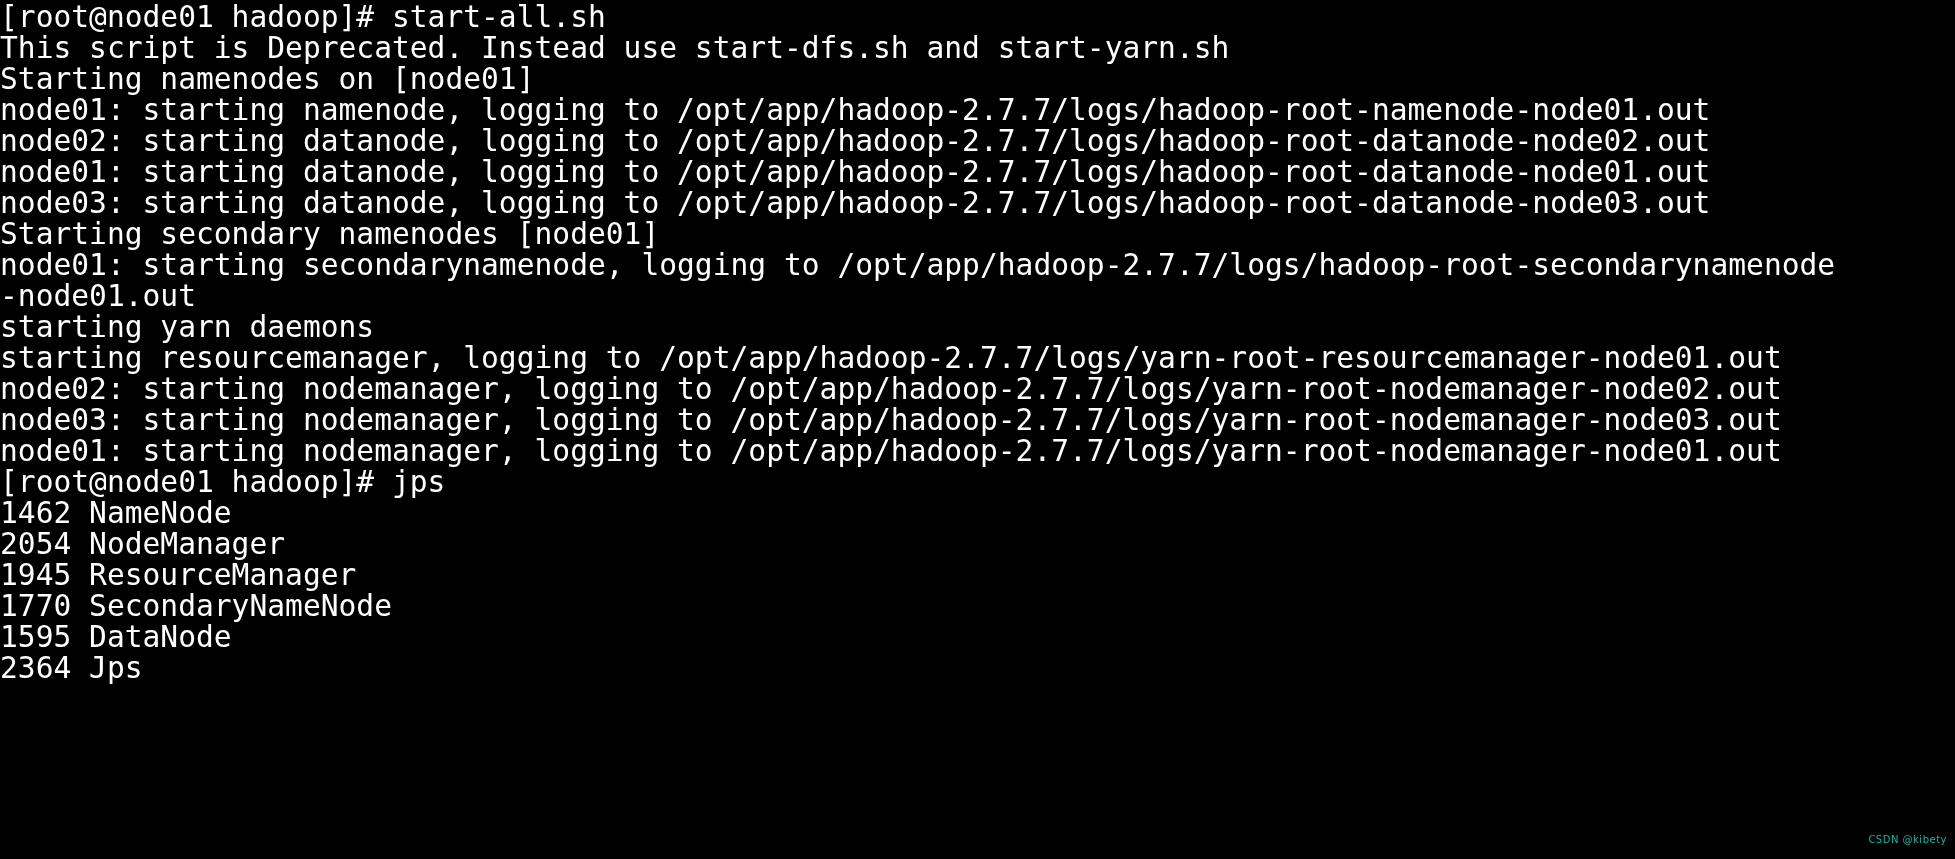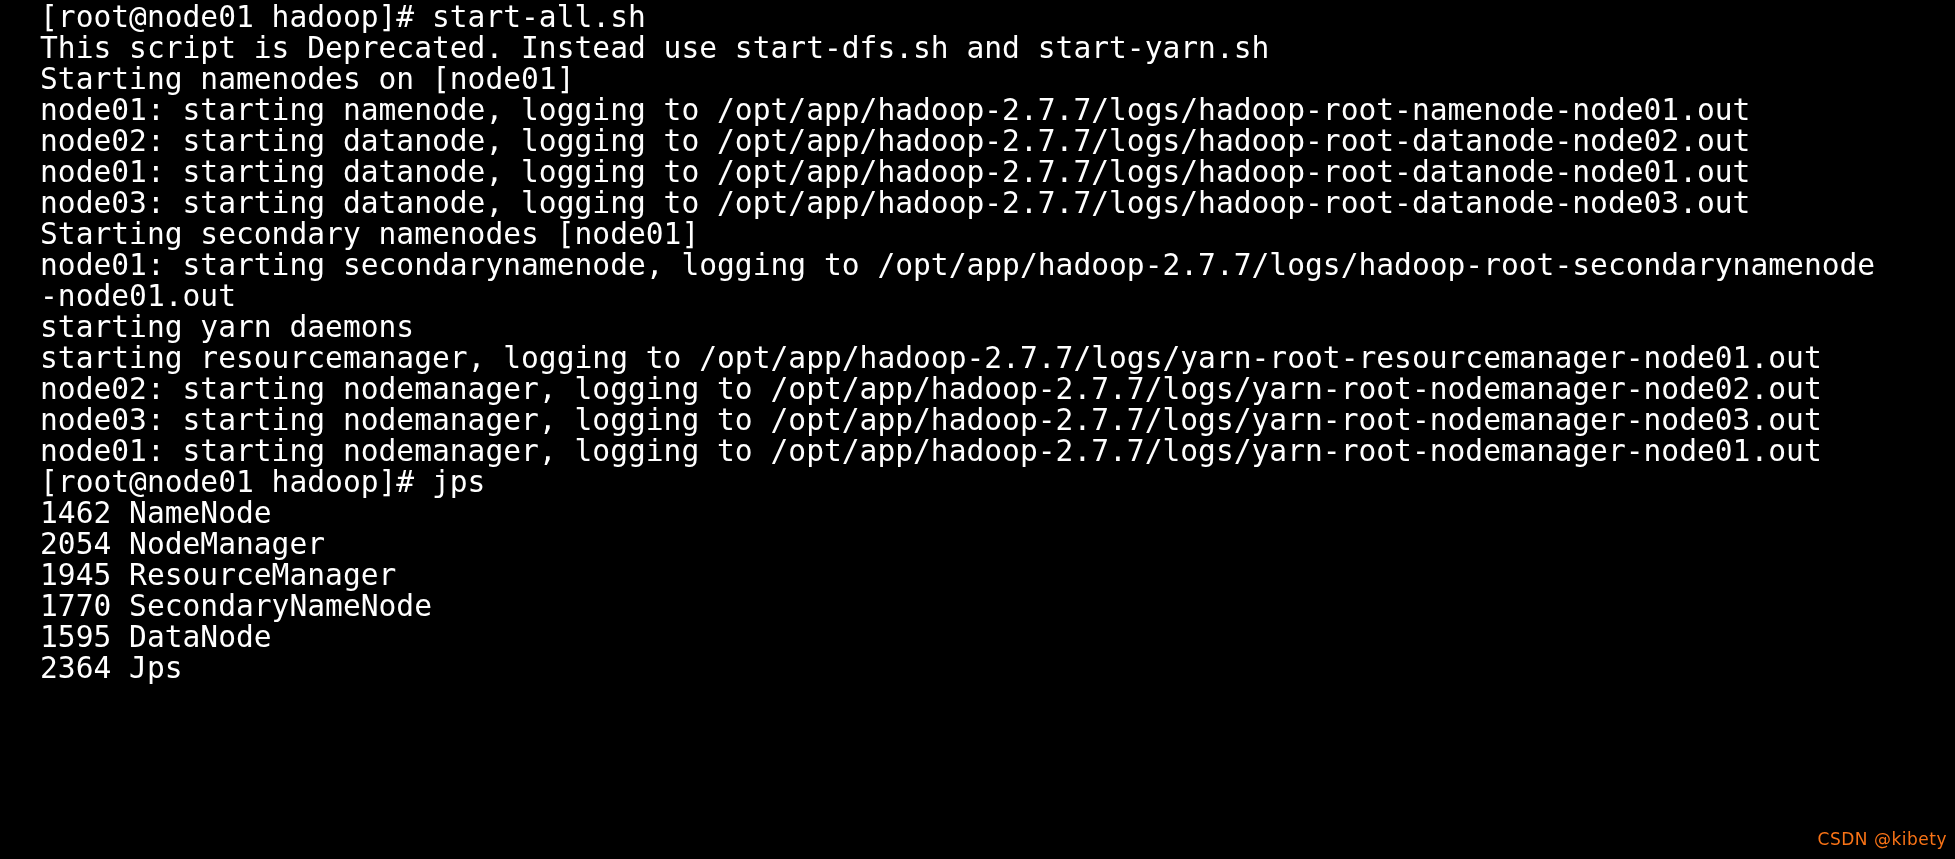--- a/index.html
+++ b/index.html
@@ -23,44 +23,43 @@
     font-family: "DejaVu Sans Mono", "Liberation Mono", monospace;
     font-size: 29.6px;
     line-height: 31px;
     letter-spacing: 0px;
     padding: 0;
     box-sizing: border-box;
     overflow: hidden;
   }
   #screen {
     position: absolute;
-    left: 16px;
+    left: 0px;
     top: 2px;
     width: 1827px;
     white-space: pre;
-    padding-left: 24px;
   }
   .line {
     display: block;
     height: 31px;
     line-height: 31px;
     white-space: pre;
     font-family: "DejaVu Sans Mono", "Liberation Mono", monospace;
     font-size: 29.6px;
     color: #ffffff;
     margin: 0;
     padding: 0;
   }
   .watermark {
     position: absolute;
     right: 8px;
     bottom: 4px;
     font-family: "DejaVu Sans", "Liberation Sans", sans-serif;
-    font-size: 17px;
-    color: #f97316;
+    font-size: 10px;
+    color: #14b8a6;
     letter-spacing: 0.5px;
     white-space: pre;
   }
 </style>
 </head>
 <body>
 
 <div id="terminal">
   <div id="screen"><div class="line">[root@node01 hadoop]# start-all.sh</div><div class="line">This script is Deprecated. Instead use start-dfs.sh and start-yarn.sh</div><div class="line">Starting namenodes on [node01]</div><div class="line">node01: starting namenode, logging to /opt/app/hadoop-2.7.7/logs/hadoop-root-namenode-node01.out</div><div class="line">node02: starting datanode, logging to /opt/app/hadoop-2.7.7/logs/hadoop-root-datanode-node02.out</div><div class="line">node01: starting datanode, logging to /opt/app/hadoop-2.7.7/logs/hadoop-root-datanode-node01.out</div><div class="line">node03: starting datanode, logging to /opt/app/hadoop-2.7.7/logs/hadoop-root-datanode-node03.out</div><div class="line">Starting secondary namenodes [node01]</div><div class="line">node01: starting secondarynamenode, logging to /opt/app/hadoop-2.7.7/logs/hadoop-root-secondarynamenode</div><div class="line">-node01.out</div><div class="line">starting yarn daemons</div><div class="line">starting resourcemanager, logging to /opt/app/hadoop-2.7.7/logs/yarn-root-resourcemanager-node01.out</div><div class="line">node02: starting nodemanager, logging to /opt/app/hadoop-2.7.7/logs/yarn-root-nodemanager-node02.out</div><div class="line">node03: starting nodemanager, logging to /opt/app/hadoop-2.7.7/logs/yarn-root-nodemanager-node03.out</div><div class="line">node01: starting nodemanager, logging to /opt/app/hadoop-2.7.7/logs/yarn-root-nodemanager-node01.out</div><div class="line">[root@node01 hadoop]# jps</div><div class="line">1462 NameNode</div><div class="line">2054 NodeManager</div><div class="line">1945 ResourceManager</div><div class="line">1770 SecondaryNameNode</div><div class="line">1595 DataNode</div><div class="line">2364 Jps</div></div>
   <div class="watermark">CSDN @kibety</div>

